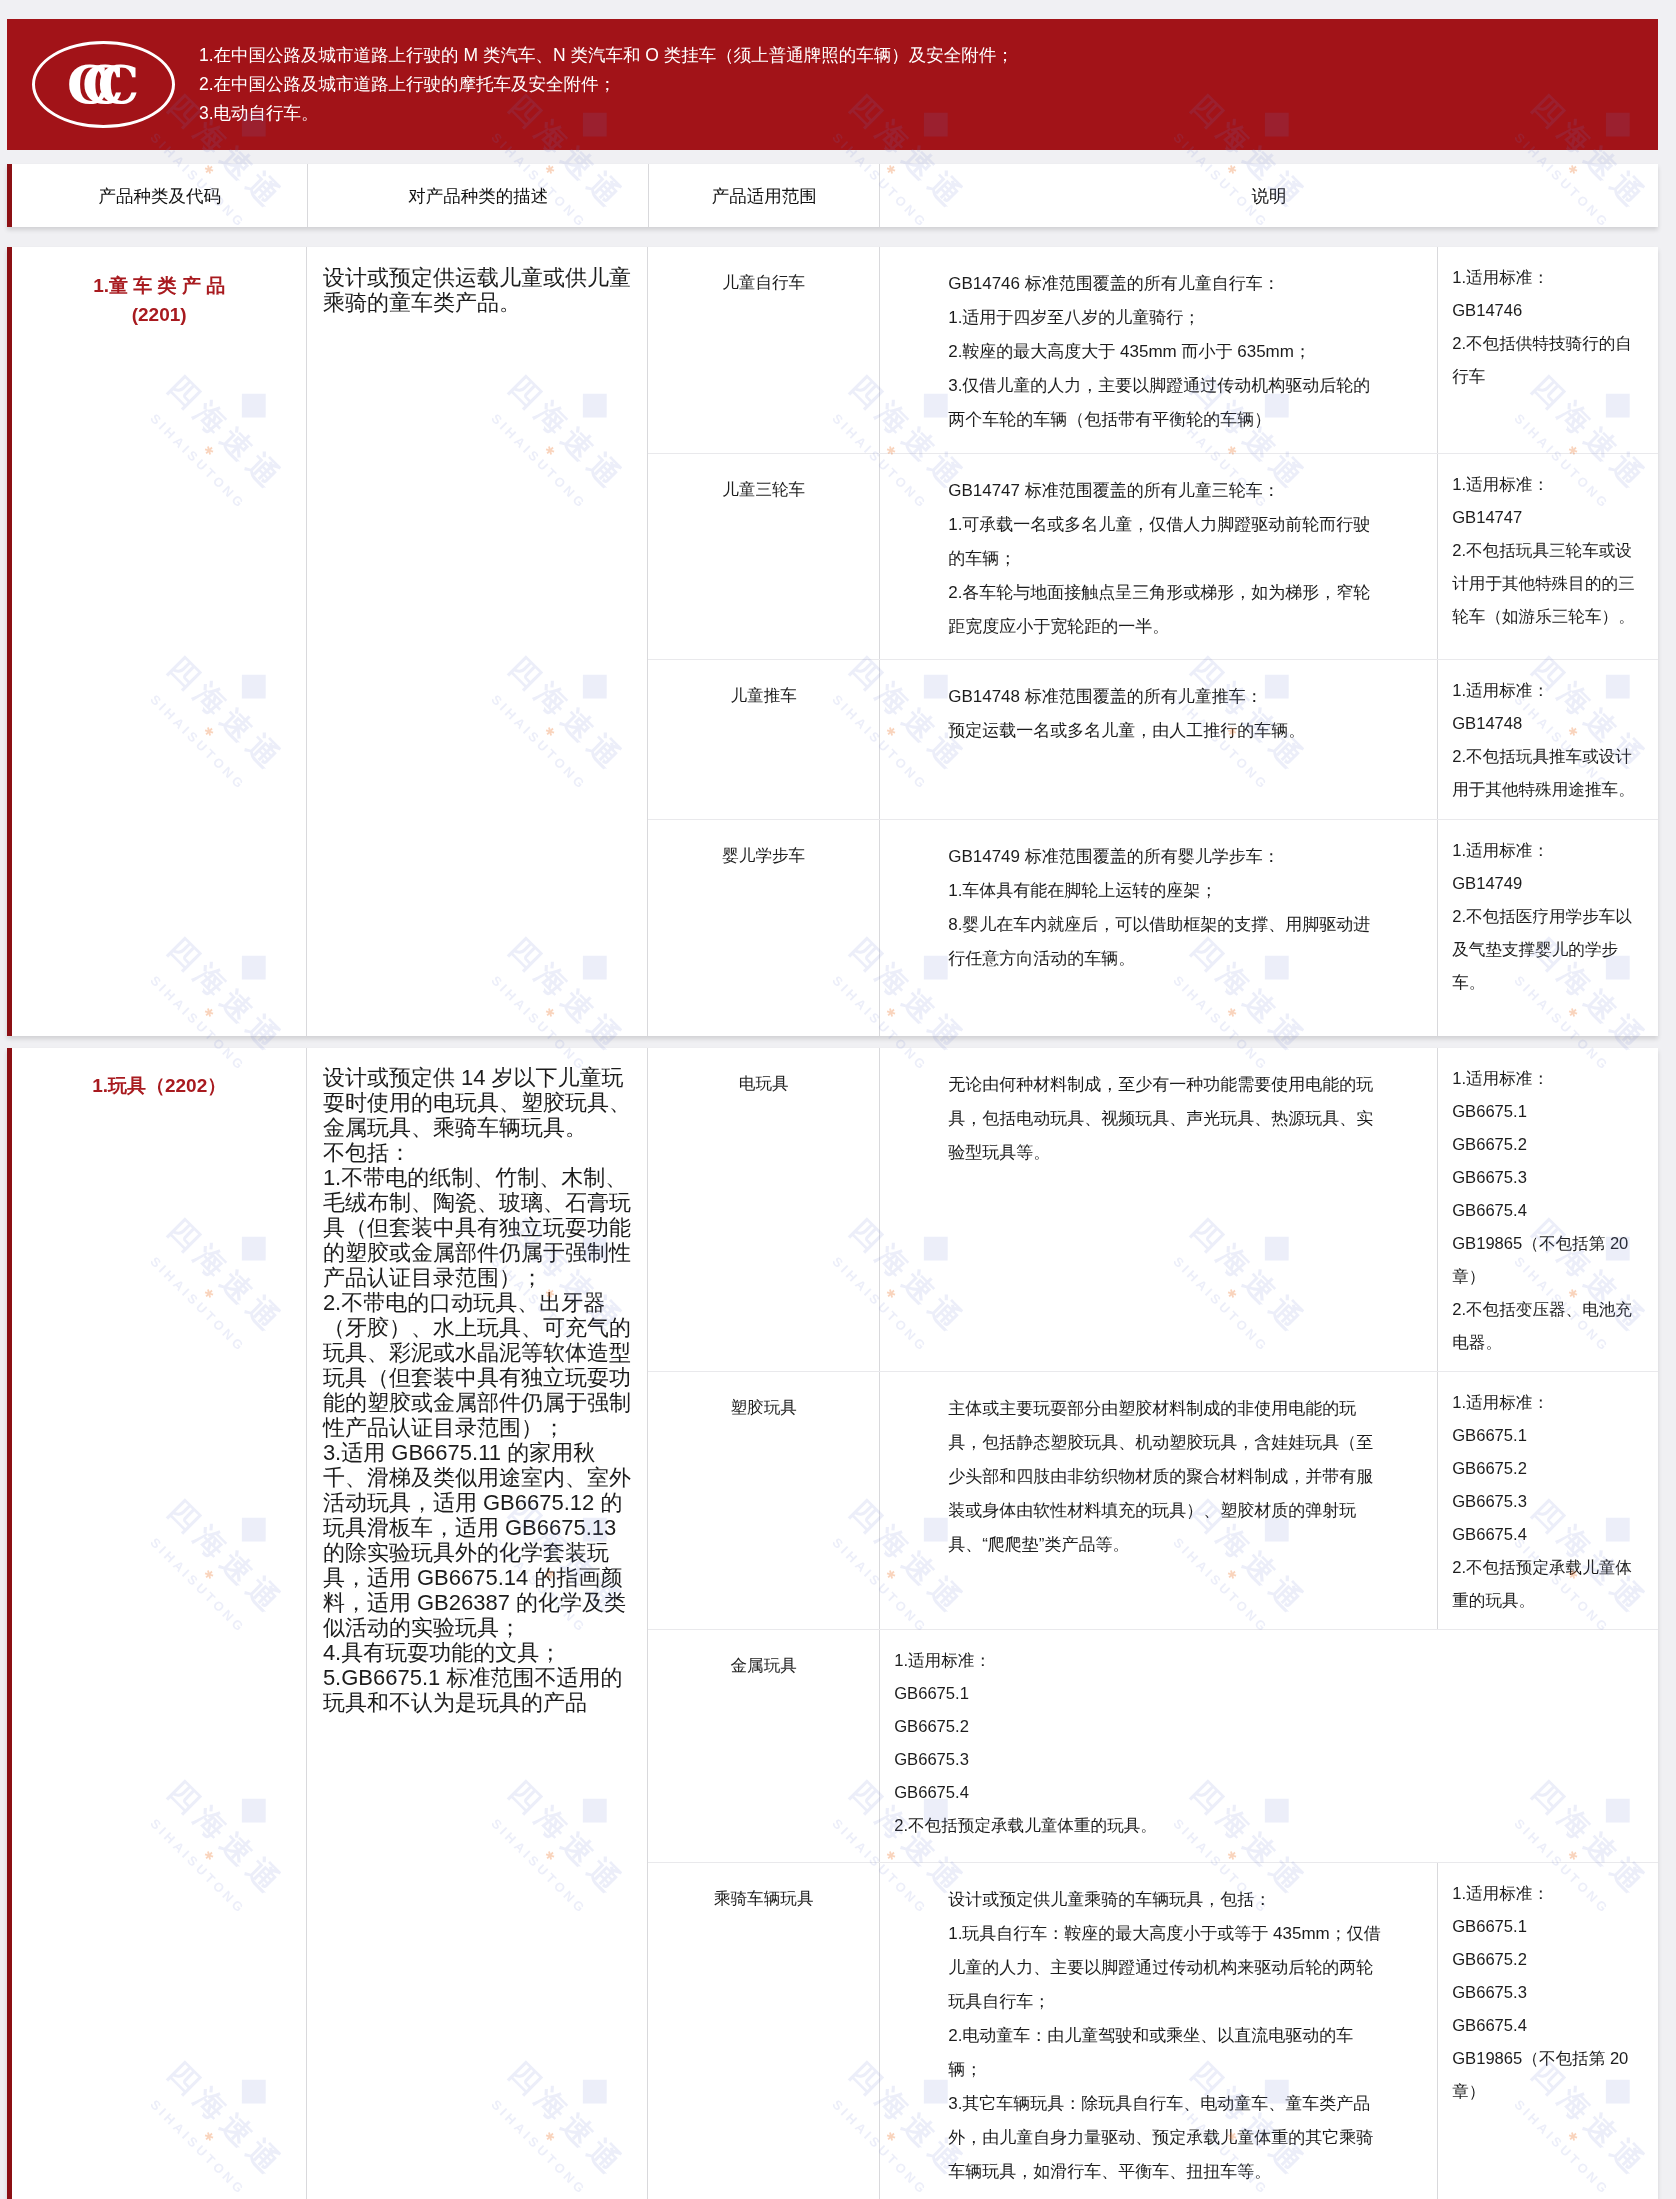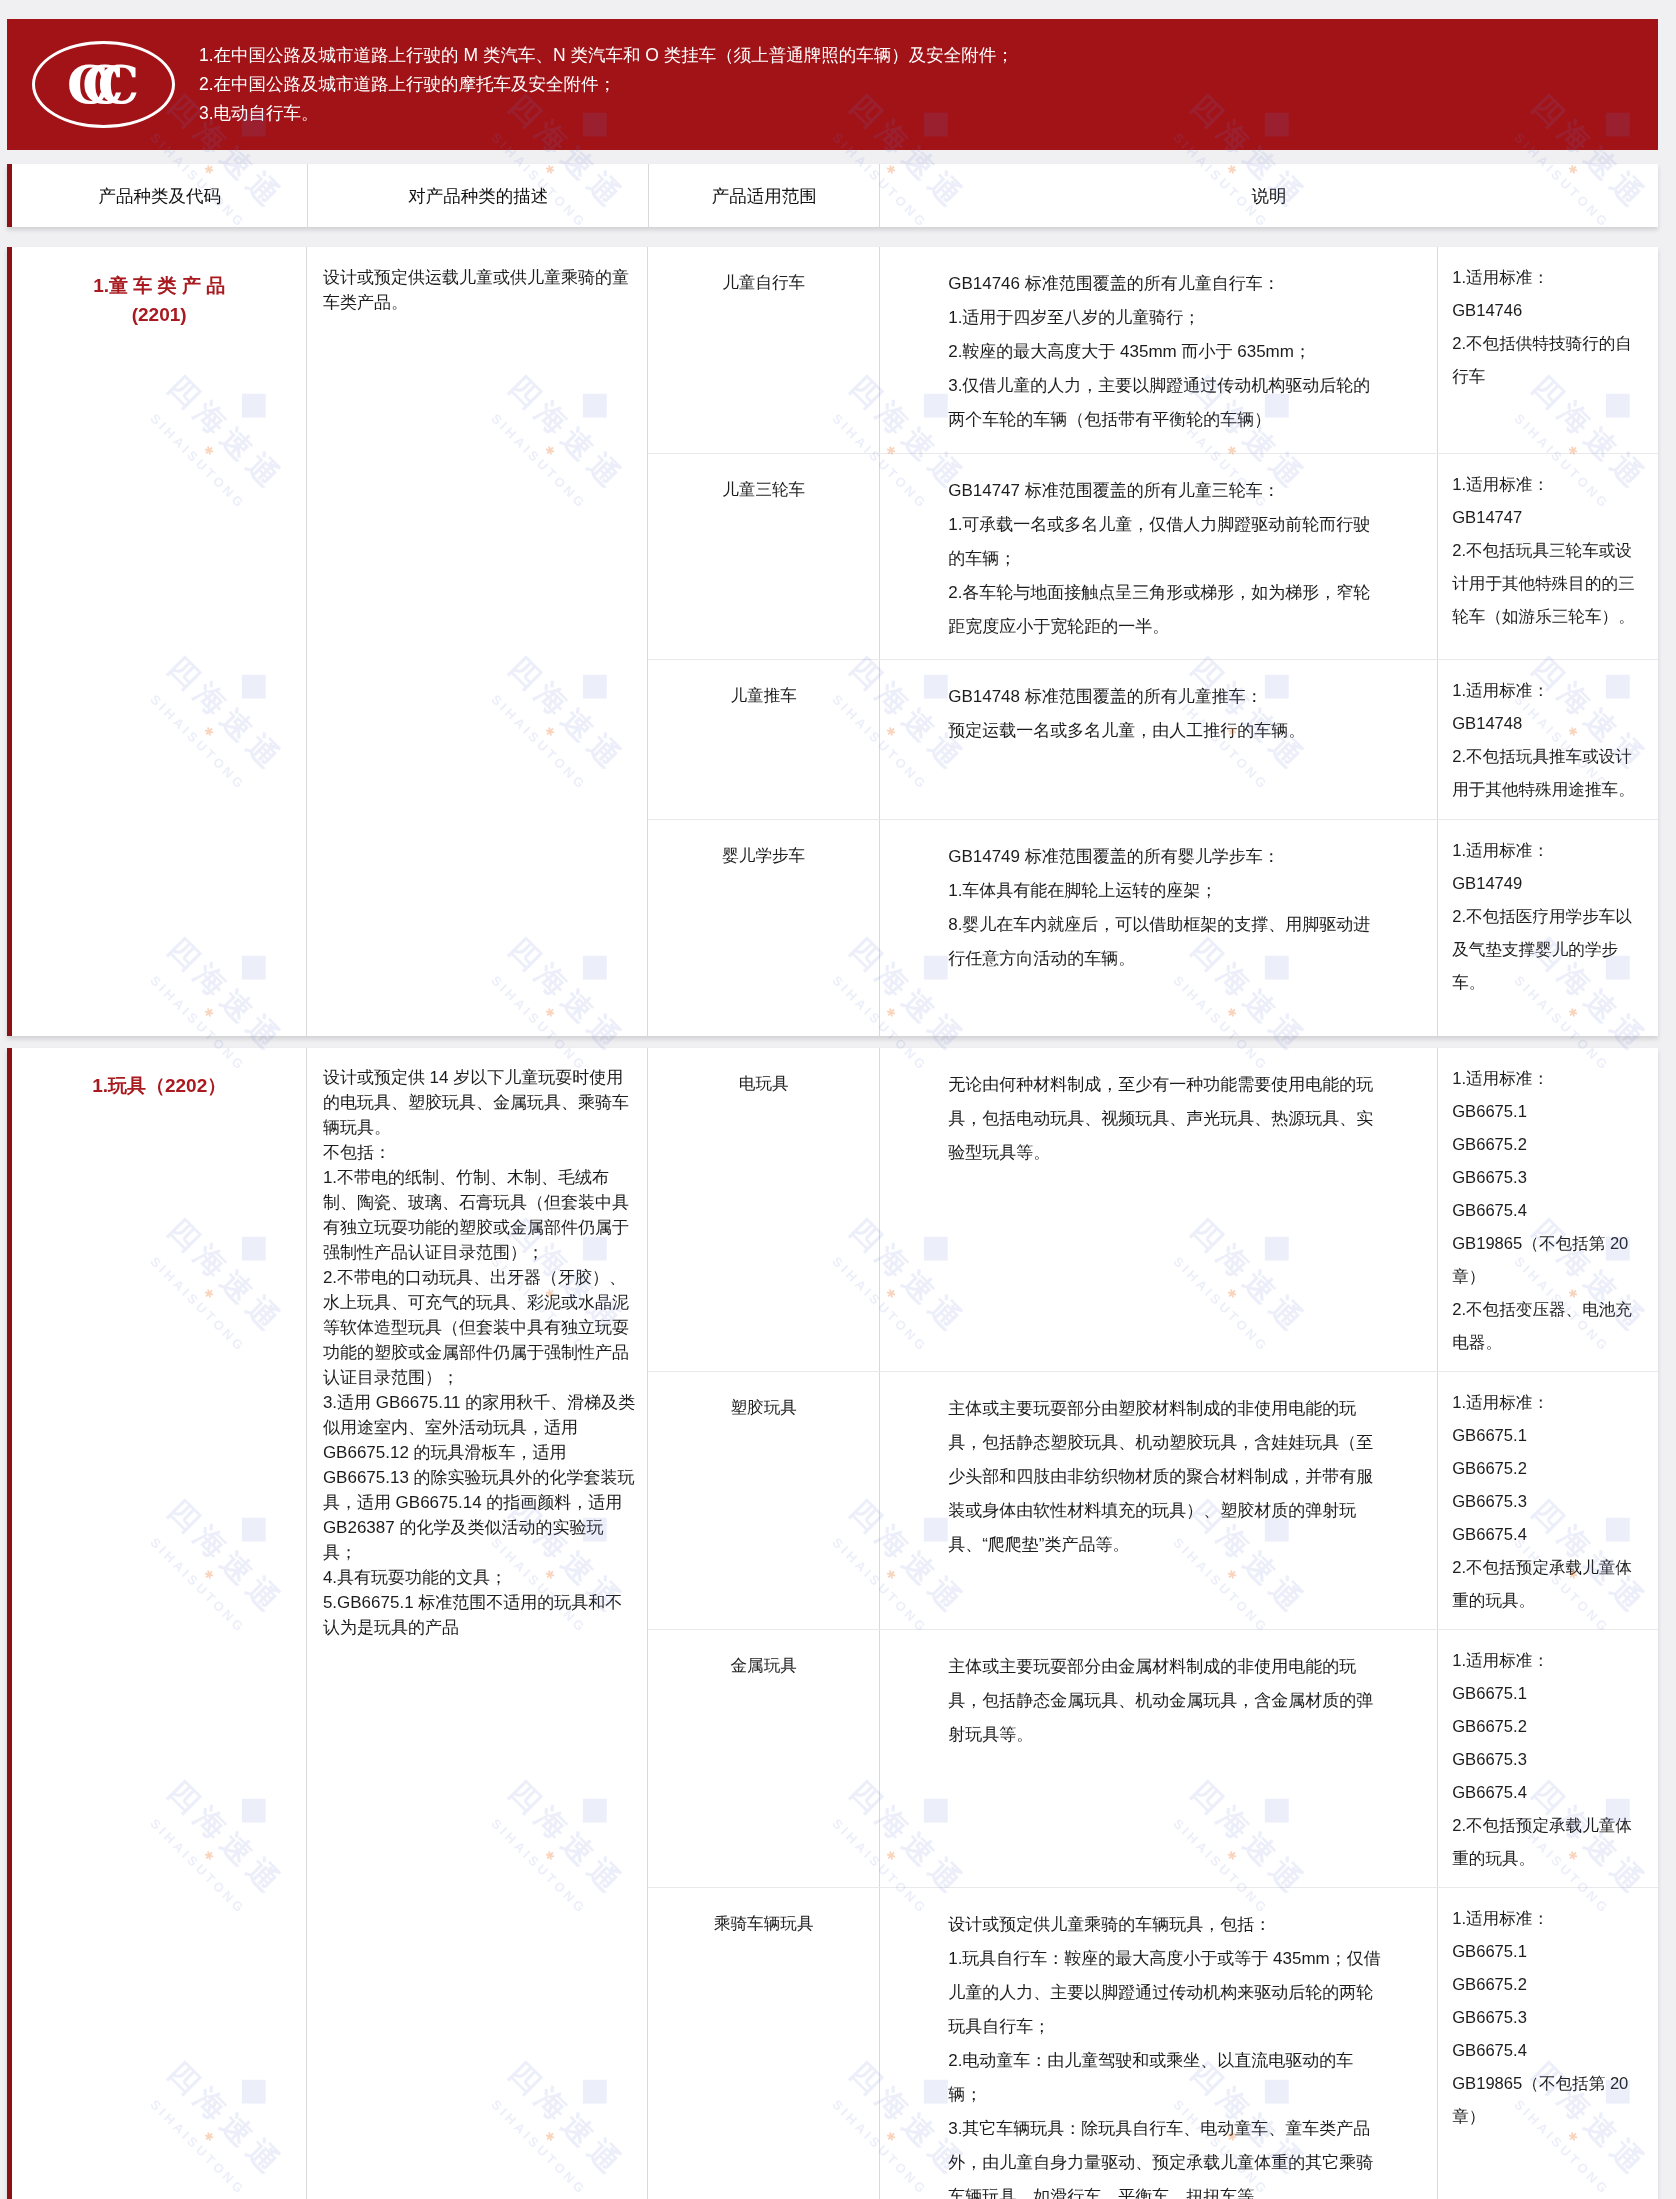--- a/index.html
+++ b/index.html
@@ -30,21 +30,21 @@
   .w1{width:295px;flex-shrink:0}.w2{width:341px;flex-shrink:0}
   .w3{width:231px;flex-shrink:0}.w4{width:558px;flex-shrink:0}.w5{flex:1}
 
   .section{margin-top:0}
   .gap14{margin-top:12.2px}
   .gap12{margin-top:10.5px}
 
   .col1{width:295px;flex-shrink:0;border-right:0.9px solid #d9d9dc;padding:23.6px 7px 8.7px 7px;text-align:center}
   .cat{color:#a81a1f;font-weight:bold;font-size:19px;line-height:29px;white-space:pre-line}
   .col2{width:341px;flex-shrink:0;border-right:0.9px solid #d9d9dc;padding:17.5px 10.5px 17.5px 15.7px;
-        font-size:17px;line-height:25px;white-space:pre-line}
+        font-size:22px;line-height:25px;white-space:pre-line}
   .rowsbox{flex:1;display:flex;flex-direction:column}
   .trow{display:flex}
   .trow + .trow{border-top:1.7px solid #e9e9ec}
   .c3{width:231px;flex-shrink:0;padding:23px 8.7px 8.7px 8.7px;text-align:center;font-size:16.6px;line-height:25px}
   .c4{width:558px;flex-shrink:0;border-left:0.9px solid #d9d9dc;padding:20px 51px 15.7px 68px;
       font-size:17px;line-height:34px;white-space:pre-line}
   .c5{flex:1;border-left:0.9px solid #d9d9dc;padding:14px 12.2px 12.2px 14px;
       font-size:16.6px;line-height:33px;white-space:pre-line}
 
   .h192{min-height:168px}.h200{min-height:175px}.h161{min-height:141px}.h248{min-height:217px}
@@ -164,21 +164,20 @@
         <div class="c4">主体或主要玩耍部分由塑胶材料制成的非使用电能的玩具，包括静态塑胶玩具、机动塑胶玩具，含娃娃玩具（至少头部和四肢由非纺织物材质的聚合材料制成，并带有服装或身体由软性材料填充的玩具）、塑胶材质的弹射玩具、“爬爬垫”类产品等。</div>
         <div class="c5">1.适用标准：
 GB6675.1
 GB6675.2
 GB6675.3
 GB6675.4
 2.不包括预定承载儿童体重的玩具。</div>
       </div>
       <div class="trow h267">
         <div class="c3">金属玩具</div>
-        <div class="c4">主体或主要玩耍部分由金属材料制成的非使用电能的玩具，包括静态金属玩具、机动金属玩具，含金属材质的弹射玩具等。</div>
         <div class="c5">1.适用标准：
 GB6675.1
 GB6675.2
 GB6675.3
 GB6675.4
 2.不包括预定承载儿童体重的玩具。</div>
       </div>
       <div class="trow h313">
         <div class="c3">乘骑车辆玩具</div>
         <div class="c4">设计或预定供儿童乘骑的车辆玩具，包括：

